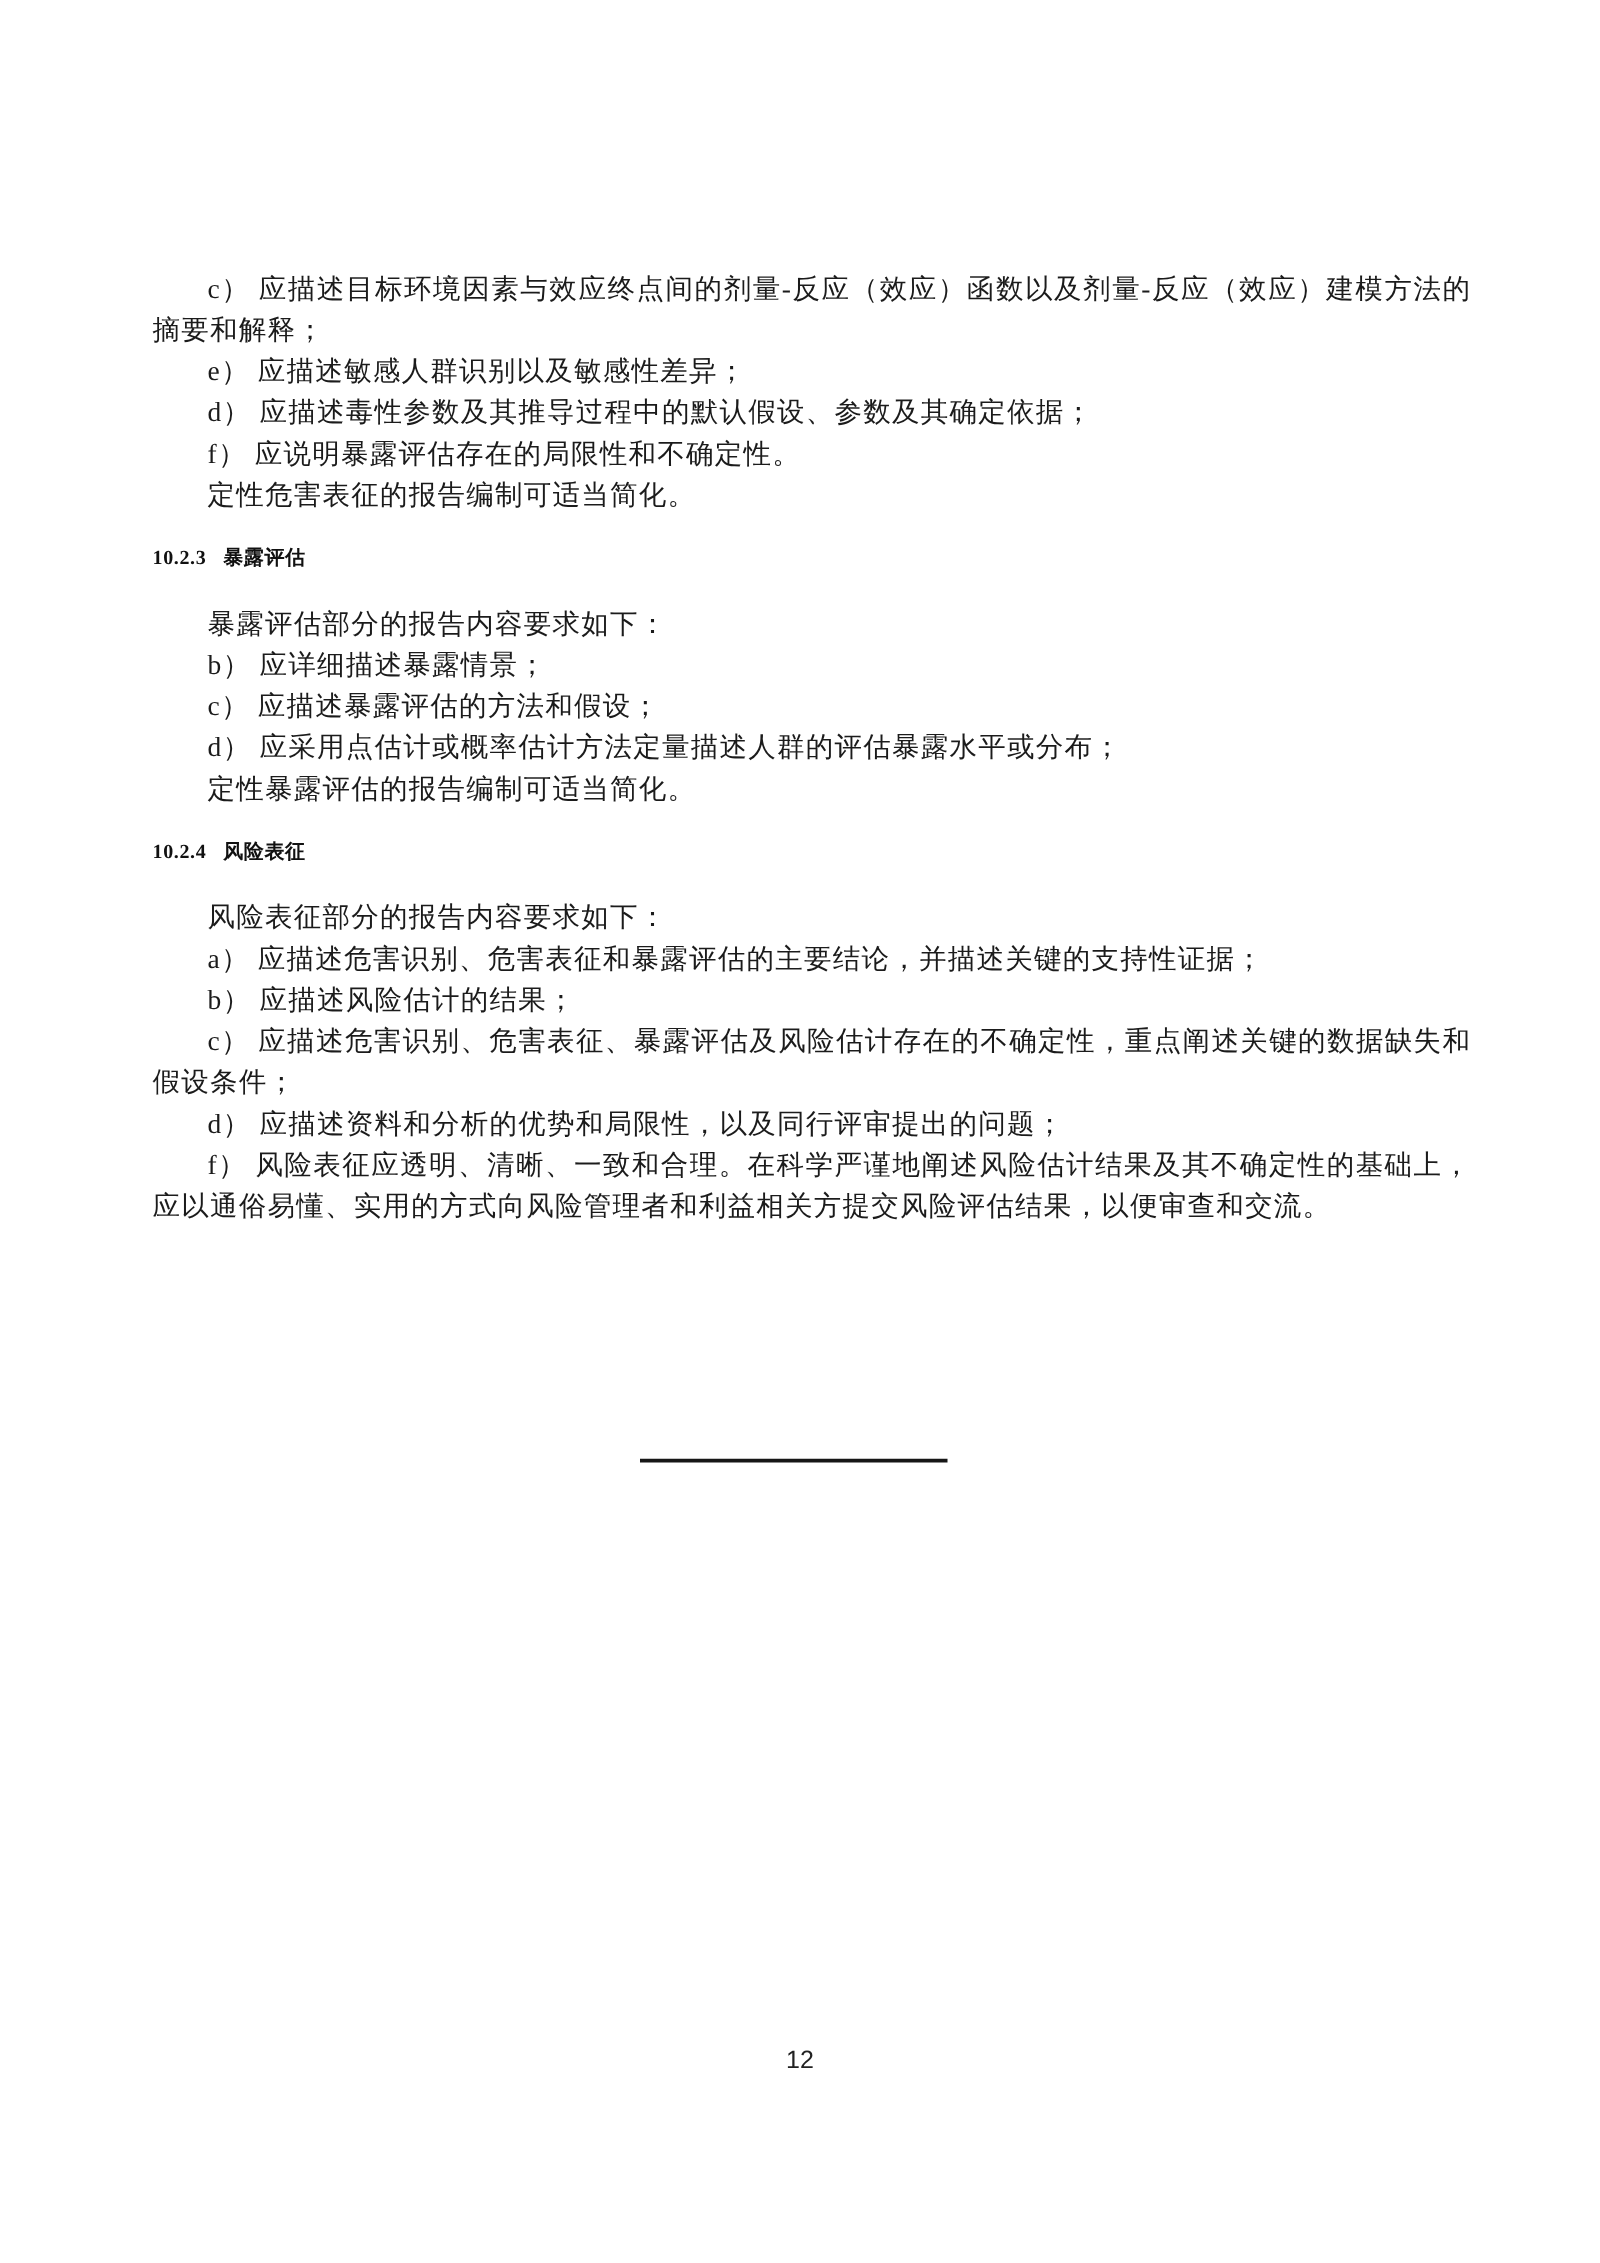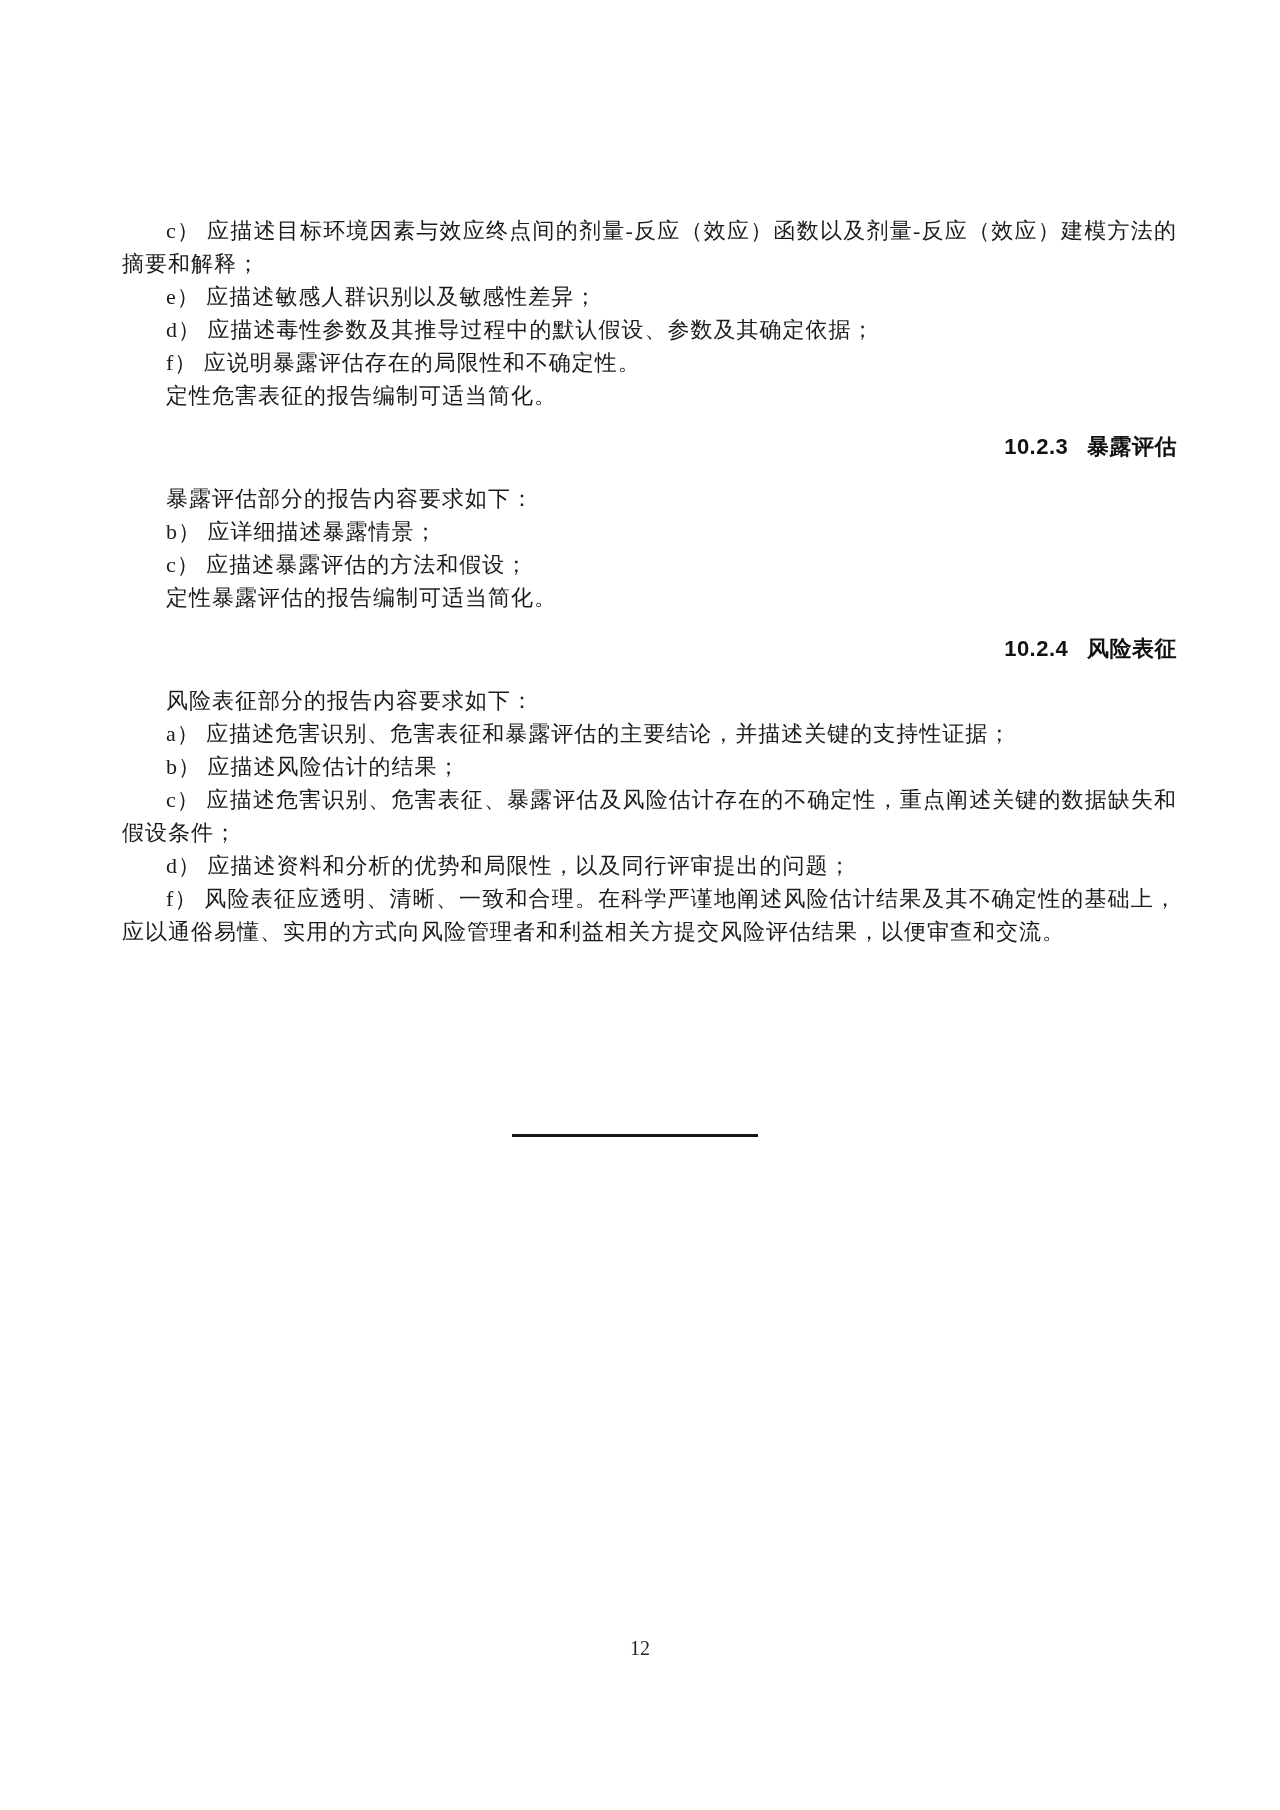--- a/index.html
+++ b/index.html
@@ -21,44 +21,43 @@
   .body-para {
     font-family: "Liberation Serif", "DejaVu Serif", serif;
     font-size: 22px;
     line-height: 33px;
     letter-spacing: 1px;
     color: #1b1b1b;
     text-align: justify;
     text-indent: 44px;
   }
   .section-heading {
-    font-family: Liberation Sans, sans-serif;
+    font-family: Liberation Serif, serif;
     font-weight: 700;
-    font-size: 22px;
+    font-size: 16px;
     line-height: 33px;
     letter-spacing: 0.5px;
     color: #111111;
     margin: 18px 0 19px 0;
-    text-align: right;
   }
   .section-heading .h-title { margin-left: 0.85em; }
   .end-divider {
     width: 246px;
     height: 3px;
     background: #161616;
     margin-top: 186px;
     margin-left: 390px;
   }
   .page-footer {
     position: absolute;
     top: 1636px;
     left: 0;
     width: 100%;
     text-align: center;
-    font-family: Liberation Serif, serif;
+    font-family: Liberation Sans, sans-serif;
     font-size: 20px;
     line-height: 24px;
     color: #222222;
   }
 </style>
 </head>
 <body>
 
 <div class="page">
   <div class="content">
@@ -69,20 +68,21 @@
     <p class="body-para">f） 应说明暴露评估存在的局限性和不确定性。</p>
     <p class="body-para">定性危害表征的报告编制可适当简化。</p>
 
     <h3 class="section-heading">
       <span class="h-num">10.2.3</span><span class="h-title">暴露评估</span>
     </h3>
 
     <p class="body-para">暴露评估部分的报告内容要求如下：</p>
     <p class="body-para">b） 应详细描述暴露情景；</p>
     <p class="body-para">c） 应描述暴露评估的方法和假设；</p>
+    <p class="body-para">d） 应采用点估计或概率估计方法定量描述人群的评估暴露水平或分布；</p>
     <p class="body-para">定性暴露评估的报告编制可适当简化。</p>
 
     <h3 class="section-heading">
       <span class="h-num">10.2.4</span><span class="h-title">风险表征</span>
     </h3>
 
     <p class="body-para">风险表征部分的报告内容要求如下：</p>
     <p class="body-para">a） 应描述危害识别、危害表征和暴露评估的主要结论，并描述关键的支持性证据；</p>
     <p class="body-para">b） 应描述风险估计的结果；</p>
     <p class="body-para">c） 应描述危害识别、危害表征、暴露评估及风险估计存在的不确定性，重点阐述关键的数据缺失和假设条件；</p>

